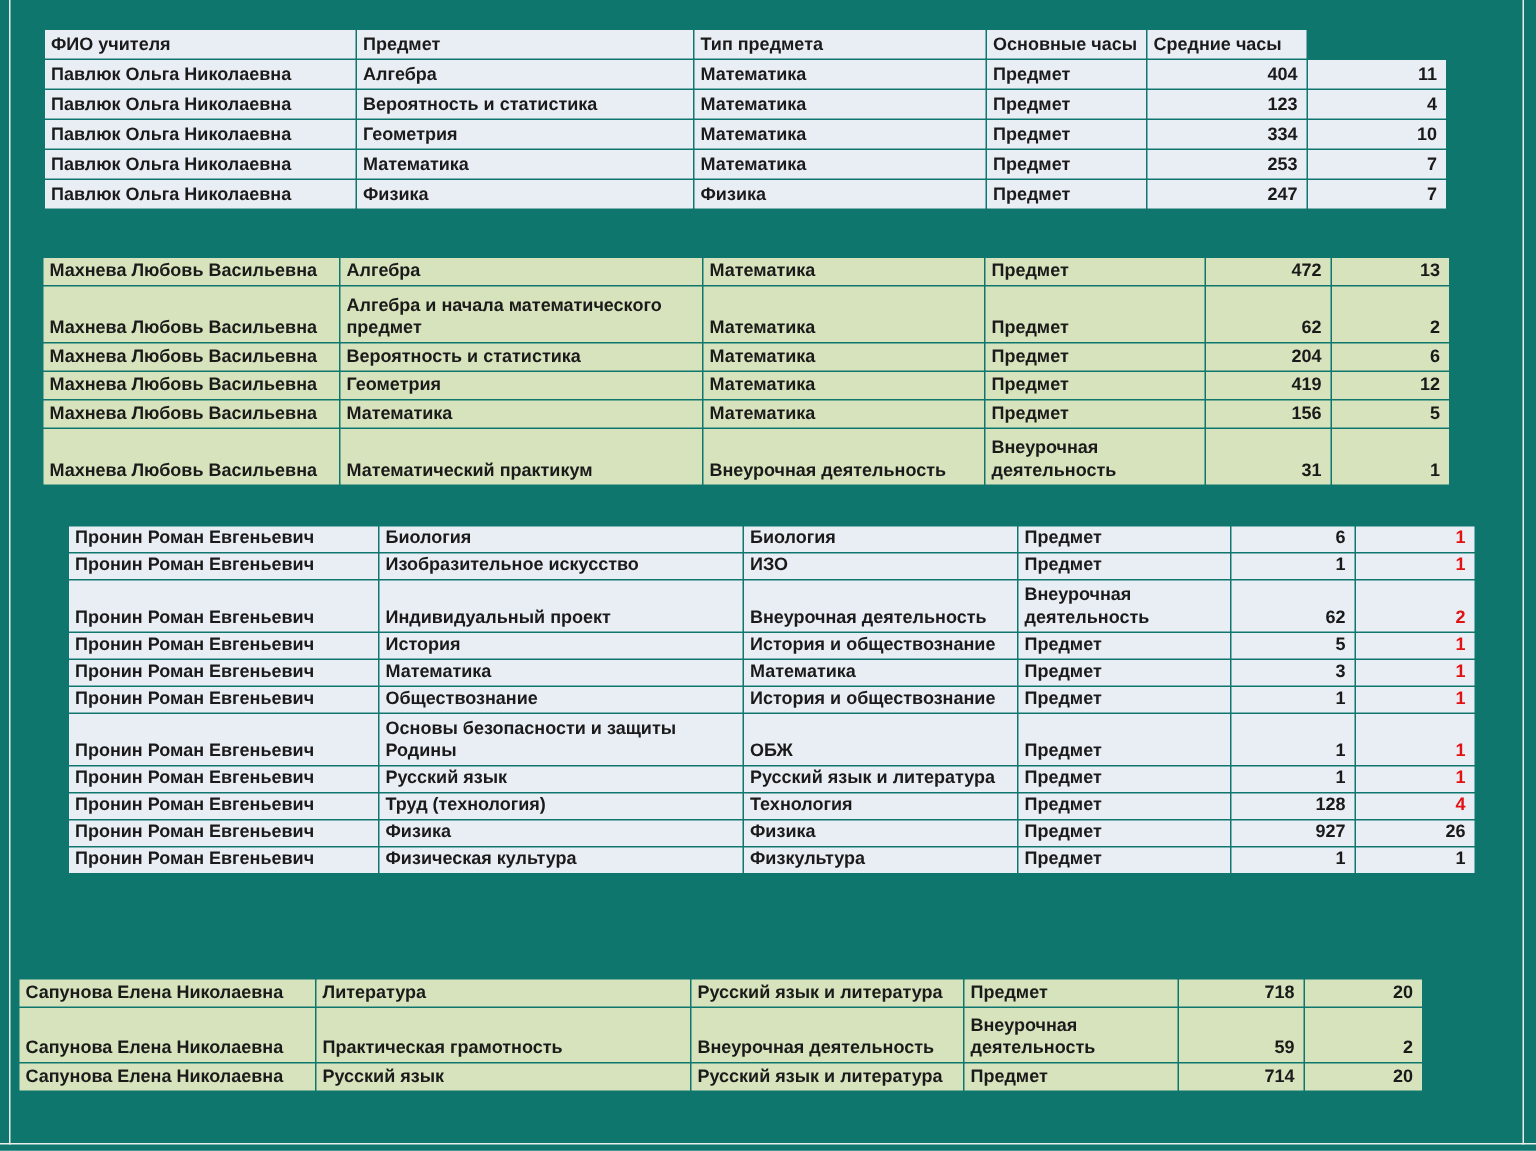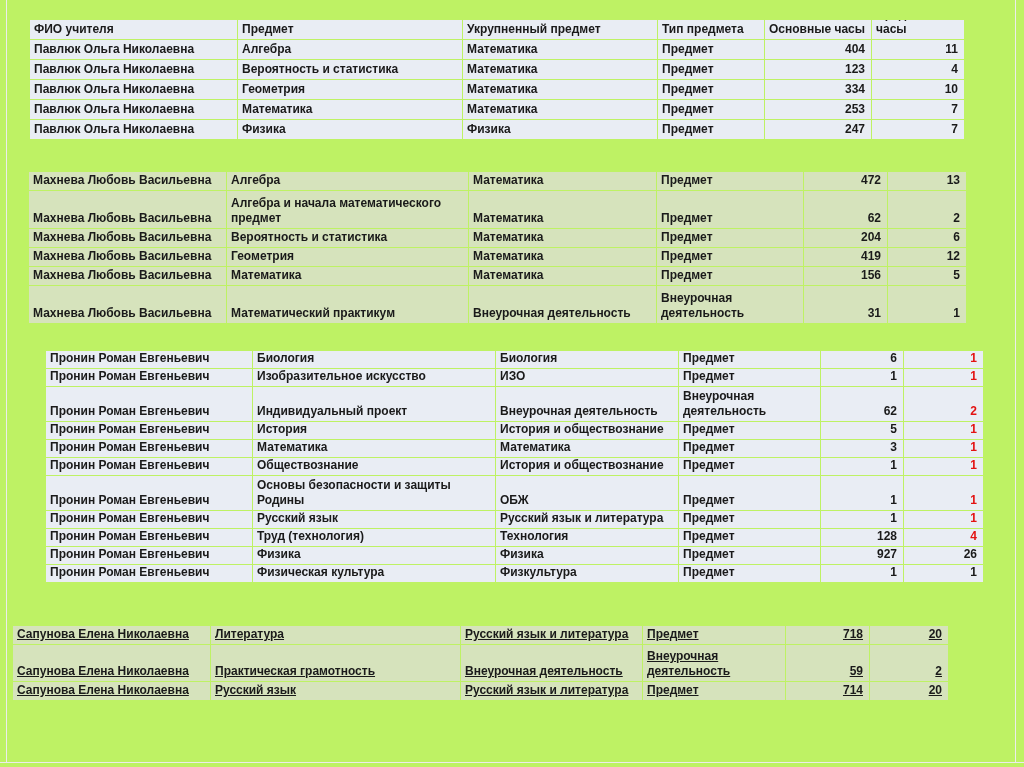--- a/index.html
+++ b/index.html
@@ -2,21 +2,21 @@
 <html><head>
 <meta charset="utf-8">
 <style>
   html,body { margin:0; padding:0; }
   body {
     width:1024px; height:767px;
     background:#ffffff;
     font-family:"Liberation Sans", sans-serif;
     overflow:hidden;
   }
-  .page { position:relative; width:1024px; height:767px; background:#bef264; }
+  .page { position:relative; width:1024px; height:767px; background:#0f766e; }
 
   .sheet-table {
     position:absolute;
     font-weight:700;
     font-size:12px;
     color:var(--text,#1a1a1a);
   }
   .trow {
     display:grid;
     column-gap:1px;
@@ -41,21 +41,20 @@
 </style>
 </head>
 <body style="--text: #1a1a1a; --red: #e31212;">
 
 <div class="page">
   <div id="tables-root">
       <div class="sheet-table" style="left: 30px; top: 20px; --row-bg: #e9edf4;">
         <div class="trow" style="grid-template-columns: 207px 224px 194px 106px 106px 92px; height: 19px;">
           <div class="cell head">ФИО учителя</div>
           <div class="cell head">Предмет</div>
-          <div class="cell head">Укрупненный предмет</div>
           <div class="cell head">Тип предмета</div>
           <div class="cell head">Основные часы</div>
           <div class="cell head">Средние часы</div>
         </div>
         <div class="trow" style="grid-template-columns: 207px 224px 194px 106px 106px 92px; height: 19px;">
           <div class="cell">Павлюк Ольга Николаевна</div>
           <div class="cell">Алгебра</div>
           <div class="cell">Математика</div>
           <div class="cell">Предмет</div>
           <div class="cell num">404</div>
@@ -227,21 +226,21 @@
         </div>
         <div class="trow" style="grid-template-columns: 206px 242px 182px 141px 82px 79px; height: 17px;">
           <div class="cell">Пронин Роман Евгеньевич</div>
           <div class="cell">Физическая культура</div>
           <div class="cell">Физкультура</div>
           <div class="cell">Предмет</div>
           <div class="cell num">1</div>
           <div class="cell num">1</div>
         </div>
       </div>
-      <div class="sheet-table" style="left: 13px; top: 626px; text-decoration: underline; --row-bg: #d6e3bc;">
+      <div class="sheet-table" style="left: 13px; top: 653px; --row-bg: #d6e3bc;">
         <div class="trow" style="grid-template-columns: 197px 249px 181px 142px 83px 78px; height: 18px;">
           <div class="cell">Сапунова Елена Николаевна</div>
           <div class="cell">Литература</div>
           <div class="cell">Русский язык и литература</div>
           <div class="cell">Предмет</div>
           <div class="cell num">718</div>
           <div class="cell num">20</div>
         </div>
         <div class="trow" style="grid-template-columns: 197px 249px 181px 142px 83px 78px; height: 36px;">
           <div class="cell">Сапунова Елена Николаевна</div>

